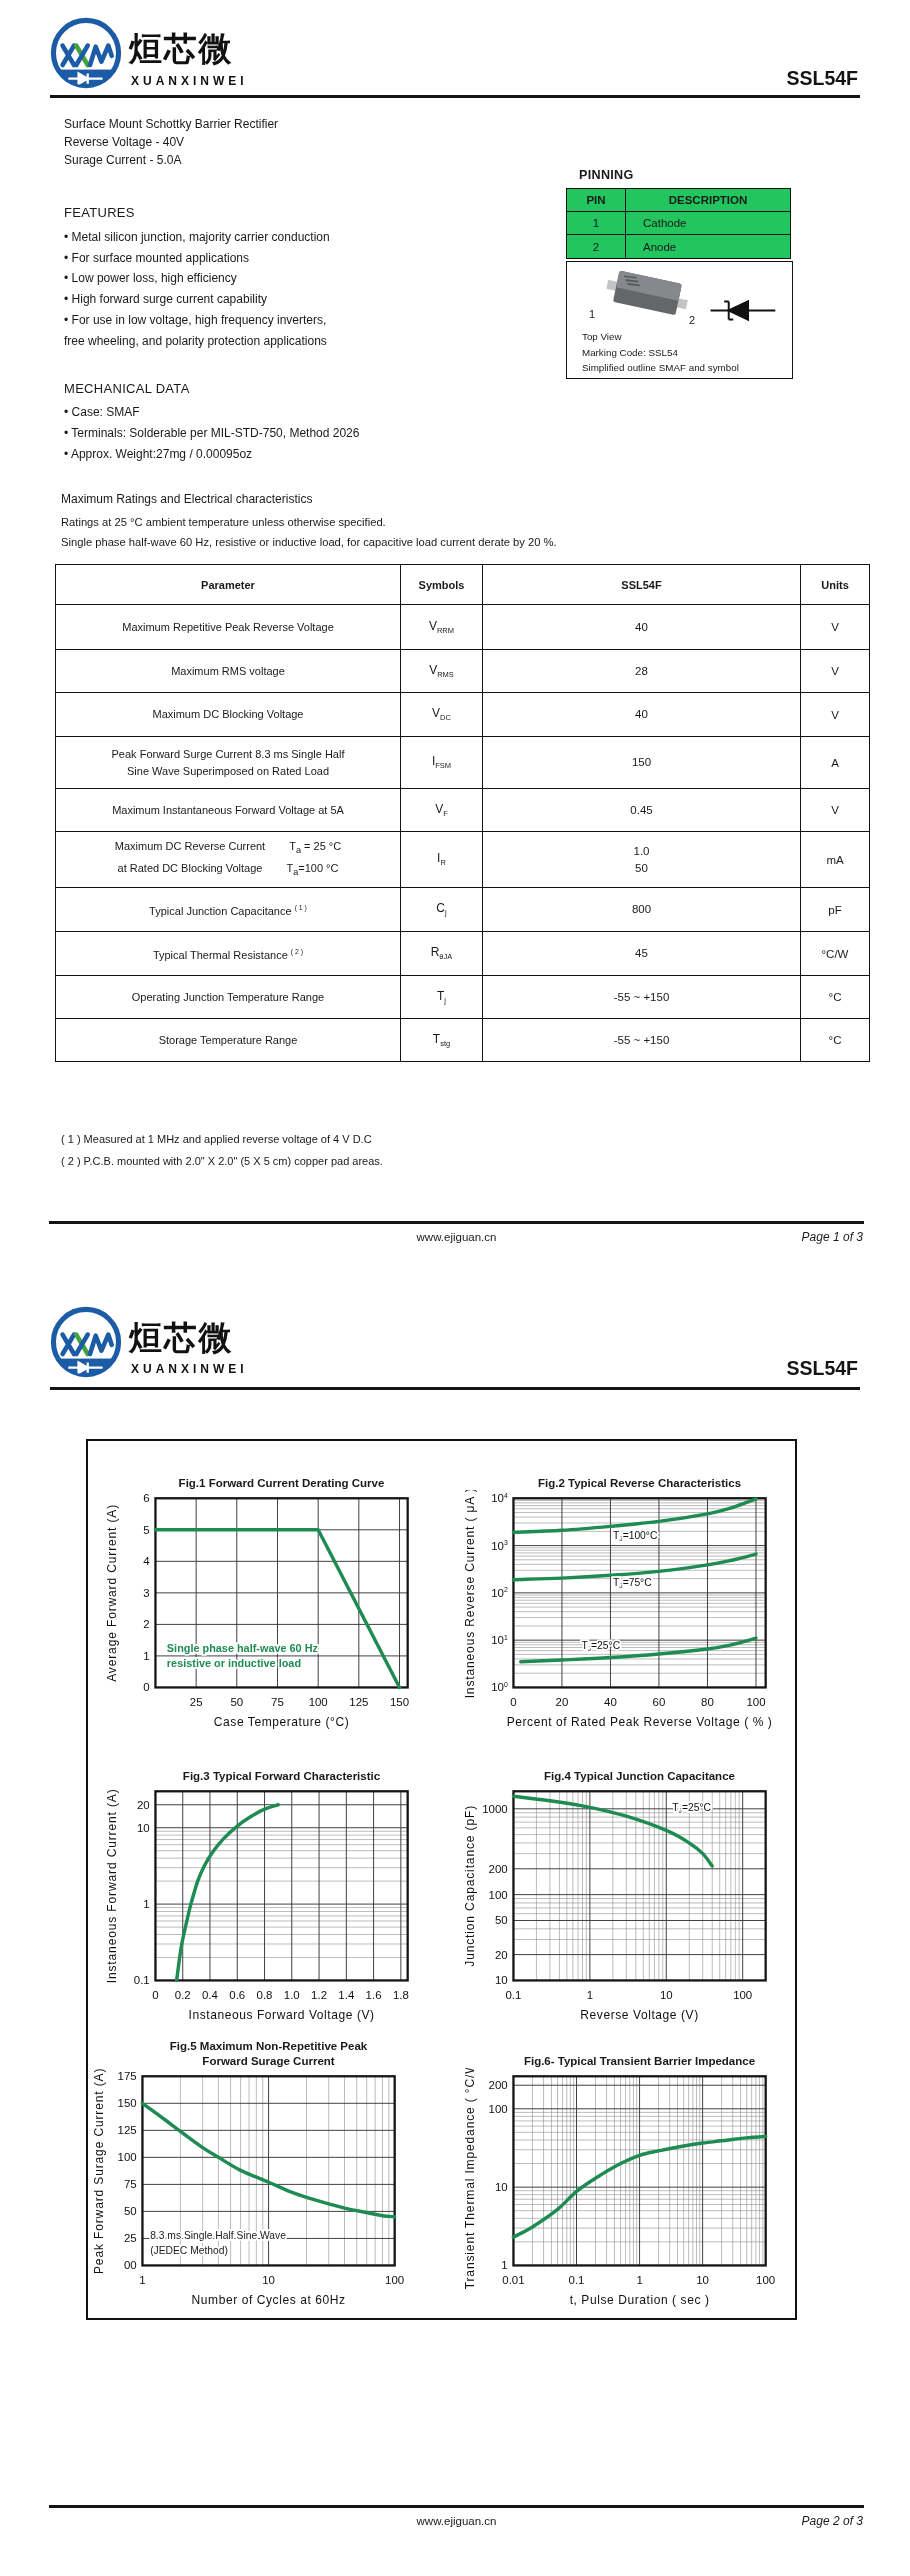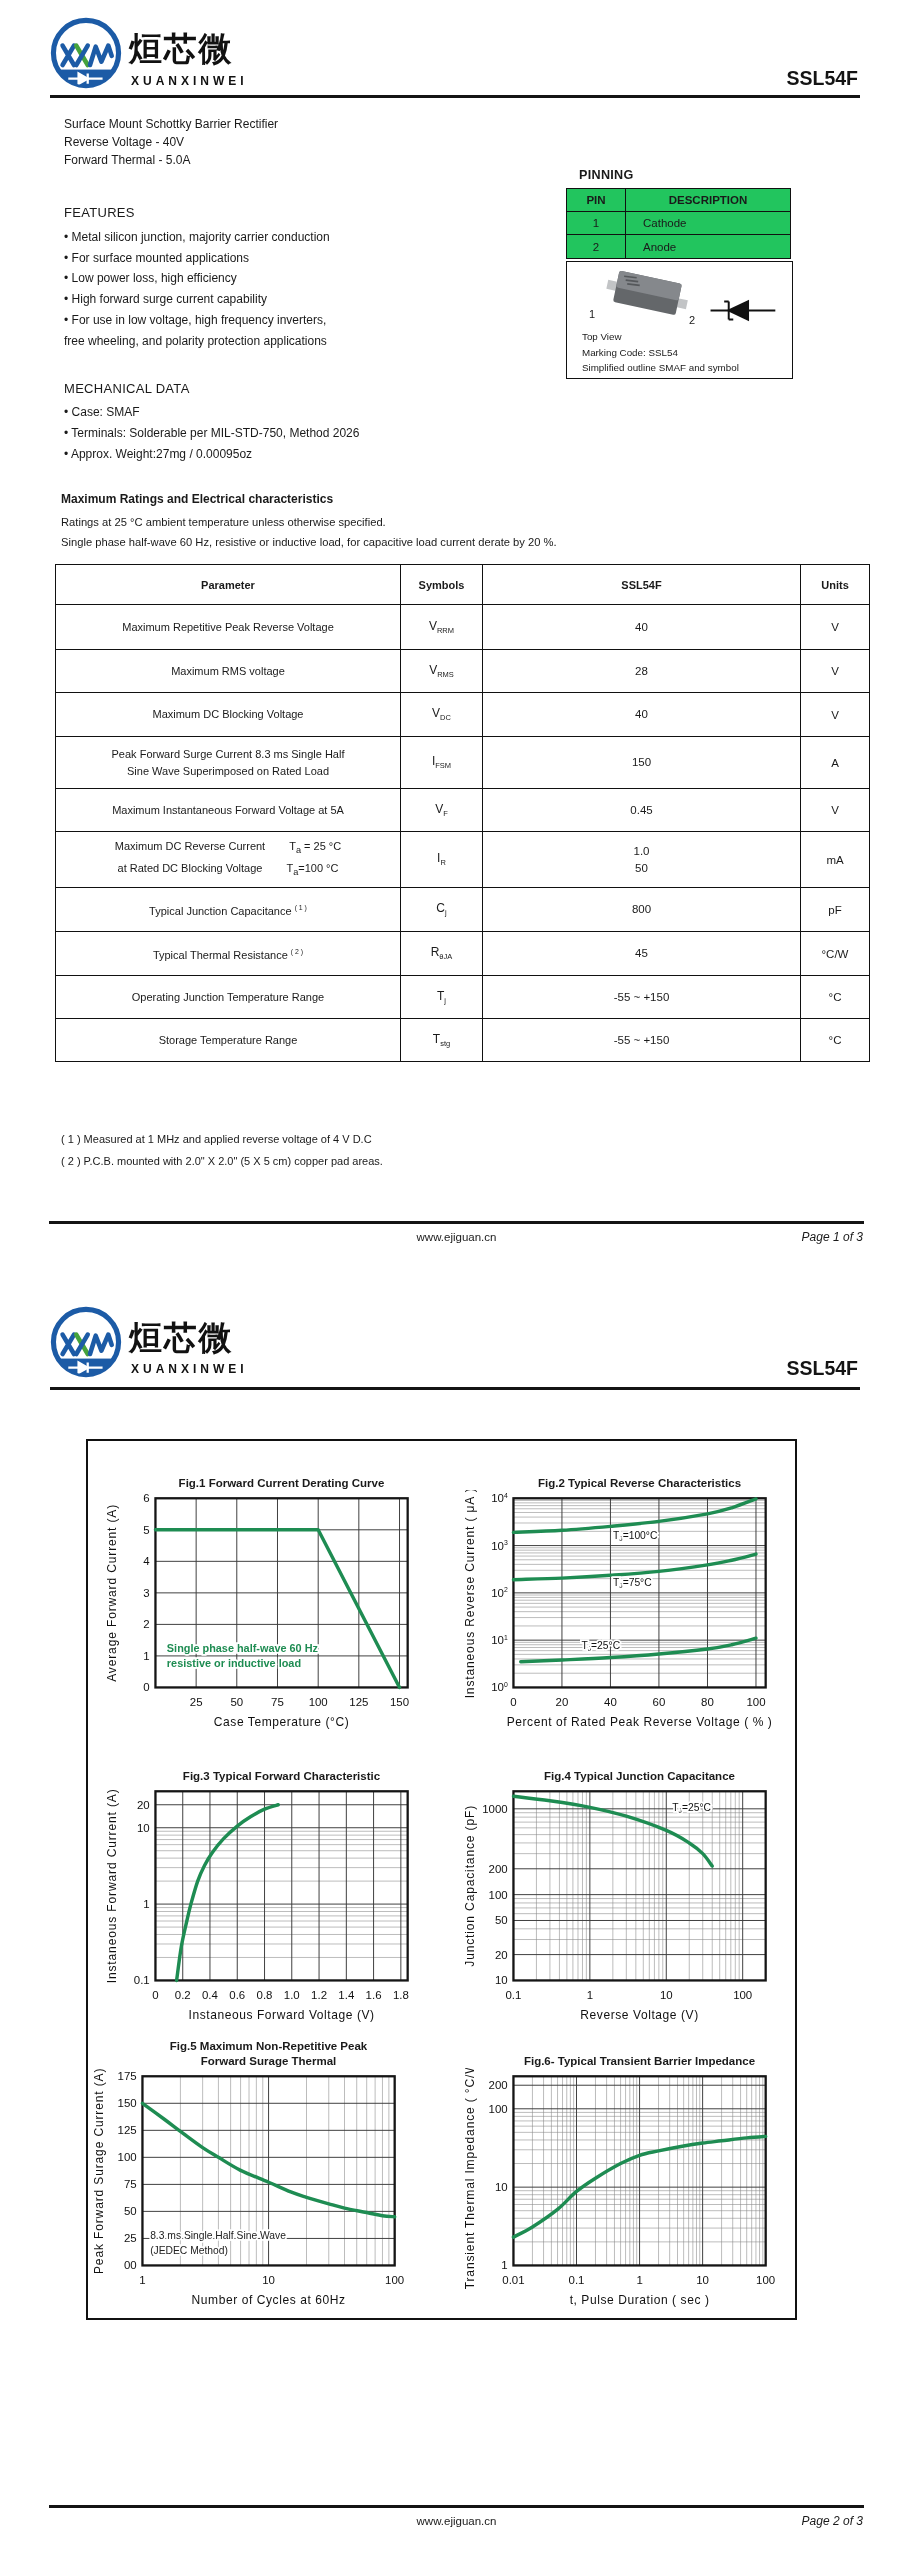--- a/index.html
+++ b/index.html
@@ -16,21 +16,21 @@
   .feat-list li::before{content:"• ";}
   .pin-table{position:absolute;border-collapse:collapse;table-layout:fixed;font-size:11.5px;background:#22c55e;}
   .pin-table th,.pin-table td{border:1.1px solid #111;}
   .pin-table th{height:19.5px;font-weight:bold;text-align:center;font-size:11.5px;}
   .pin-table td{height:20.7px;}
   .pin-table td.c1{text-align:center;width:56px;}
   .pin-table td.c2{padding-left:17px;}
   .pkg-box{position:absolute;border:1.7px solid #111;background:#fff;}
   .pkg-caption{position:absolute;font-size:9.8px;line-height:15.5px;}
   .pin-num{position:absolute;font-size:11px;}
-  .ratings-title{position:absolute;font-size:12px;font-weight:bold;text-align:right;}
+  .ratings-title{position:absolute;font-size:12px;font-weight:normal;text-align:right;}
   .ratings-intro{position:absolute;font-size:11.2px;line-height:19.5px;}
   .ratings{border-collapse:collapse;border:1.7px solid #111;table-layout:fixed;background:#fff;}
   .ratings th,.ratings td{border:1.1px solid #111;border-top-width:1.7px;border-bottom-width:1.7px;padding:0;}
   .ratings th{font-size:11px;font-weight:bold;text-align:center;}
   .c-param{padding-left:16px;font-size:11px;text-align:center;}
   .c-param .line{line-height:17px;}
   .c-sym{text-align:center;font-size:12px;}
   .c-sym sub{font-size:7.5px;}
   .c-val{text-align:center;font-size:11.5px;}
   .c-val .line{line-height:17px;}
@@ -75,21 +75,21 @@
     </g>
   </svg>
   <div class="brand-cn" style="left:129px;top:32px">烜芯微</div>
   <div class="brand-en" style="left:131px;top:75px">XUANXINWEI</div>
   <div class="part-no" style="right:52px;top:69px">SSL54F</div>
   <div class="rule" style="left:50px;top:95px;width:810px"></div>
 
   <div class="body-text" style="left:64px;top:115px">
       <div>Surface Mount Schottky Barrier Rectifier</div>
       <div>Reverse Voltage - 40V</div>
-      <div>Forward Thermal - 5.0A</div>
+      <div>Surage Current - 5.0A</div>
     </div>
 
   <div class="sec-title" style="left:64px;top:205px">FEATURES</div>
   <ul class="feat-list" style="left:64px;top:227px;width:402px">
       <li>Metal silicon junction, majority carrier conduction</li>
       <li>For surface mounted applications</li>
       <li>Low power loss, high efficiency</li>
       <li>High forward surge current capability</li>
       <li>For use in low voltage, high frequency inverters,
 free wheeling, and polarity protection applications</li>
@@ -553,21 +553,21 @@
           <text x="85" y="201.3" text-anchor="end" font-size="20" fill="#111"><tspan>100</tspan></text>
           <text x="85" y="156.2" text-anchor="end" font-size="20" fill="#111"><tspan>200</tspan></text>
           <text x="85" y="51.6" text-anchor="end" font-size="20" fill="#111"><tspan>1000</tspan></text>
           <text x="315" y="412" text-anchor="middle" font-size="21" fill="#111" letter-spacing="1">Reverse  Voltage (V)</text>
           <text transform="translate(26 179) rotate(-90)" text-anchor="middle" font-size="21" fill="#111" letter-spacing="1.5">Junction Capacitance (pF)</text>
         </svg></div>
   </div>
   <div class="chart-block" style="left:82px;top:2038px">
     <div class="fig-title">
         <div>Fig.5  Maximum Non-Repetitive Peak</div>
-        <div>Forward Surage Thermal</div>
+        <div>Forward Surage Current</div>
       </div>
     <div class="fig-plot"><svg width="321" height="247" viewBox="0 0 560 430">
           <g>
             <line x1="161.2" y1="14" x2="161.2" y2="344" stroke="#898989" stroke-width="1"></line>
             <line x1="200" y1="14" x2="200" y2="344" stroke="#898989" stroke-width="1"></line>
             <line x1="227.5" y1="14" x2="227.5" y2="344" stroke="#898989" stroke-width="1"></line>
             <line x1="248.8" y1="14" x2="248.8" y2="344" stroke="#898989" stroke-width="1"></line>
             <line x1="266.2" y1="14" x2="266.2" y2="344" stroke="#898989" stroke-width="1"></line>
             <line x1="280.9" y1="14" x2="280.9" y2="344" stroke="#898989" stroke-width="1"></line>
             <line x1="293.7" y1="14" x2="293.7" y2="344" stroke="#898989" stroke-width="1"></line>

